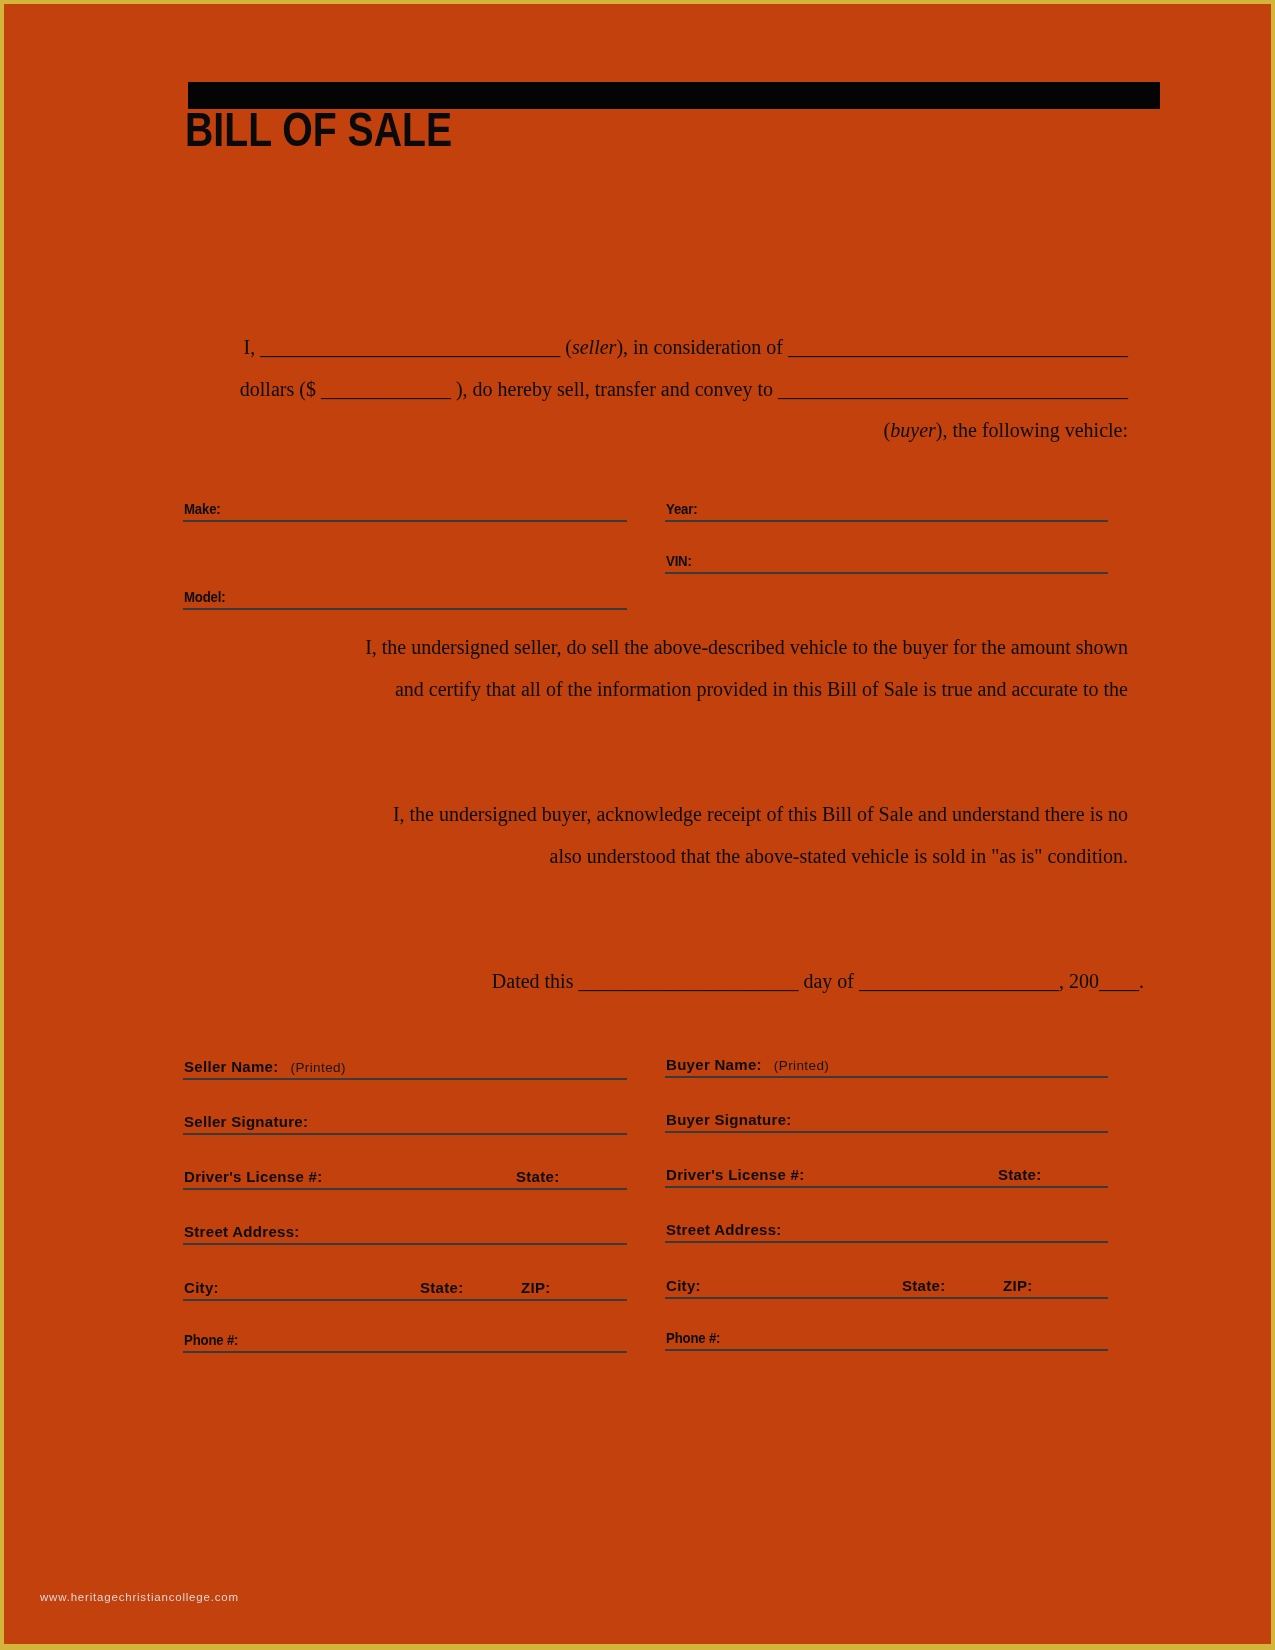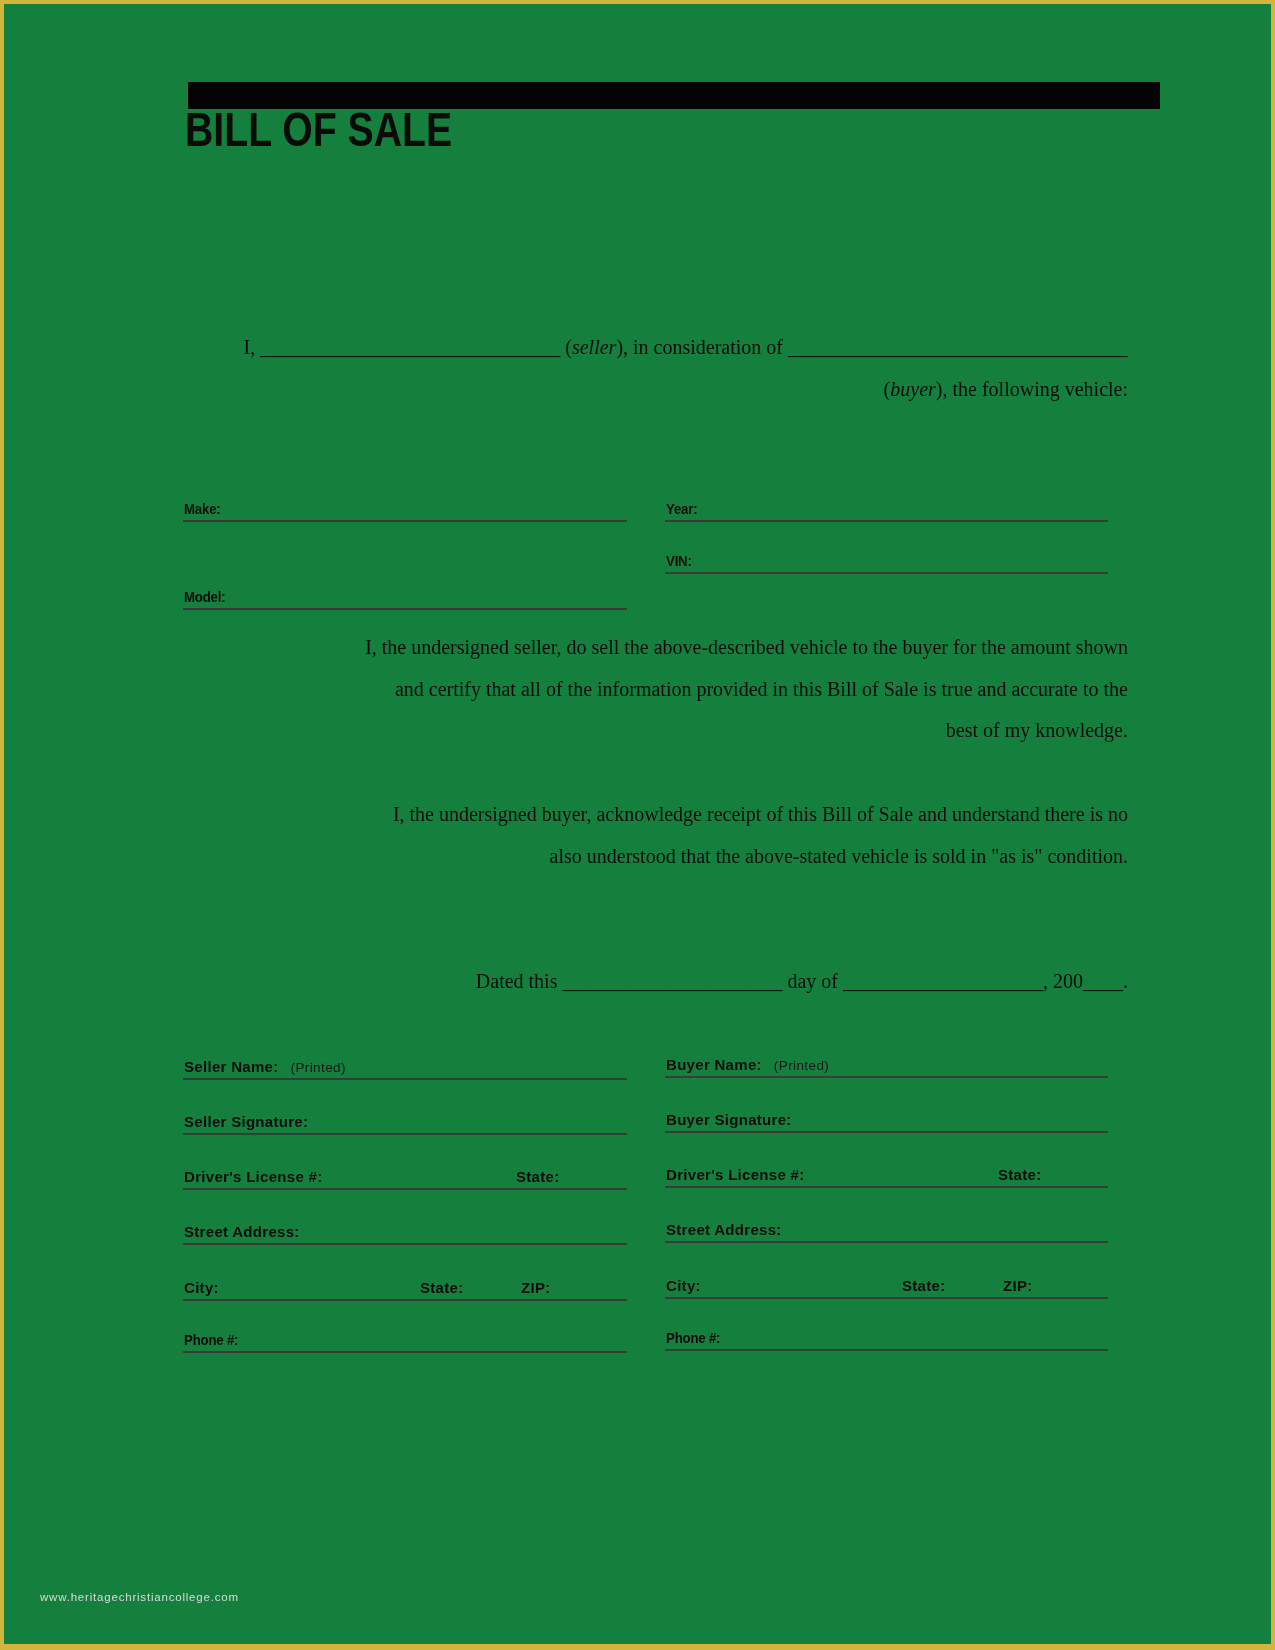--- a/index.html
+++ b/index.html
@@ -1,16 +1,16 @@
 <!DOCTYPE html>
 <html><head>
 <meta charset="utf-8">
 <style>
   html,body{margin:0;padding:0;background:#ffffff;}
-  .page{position:relative;width:1275px;height:1650px;background:#15803d;overflow:hidden;
+  .page{position:relative;width:1275px;height:1650px;background:#c2410c;overflow:hidden;
         font-family:"Liberation Sans",sans-serif;}
   .edge{position:absolute;background:#d2b53a;}
   .edge-top{left:0;top:0;width:1275px;height:4px;}
   .edge-left{left:0;top:0;width:4px;height:1650px;}
   .edge-right{right:0;top:0;width:4px;height:1650px;}
   .edge-bottom{left:0;bottom:0;width:1275px;height:6px;}
 
   .bar{position:absolute;left:188px;top:82px;width:972px;height:27px;background:#040404;}
   .title{position:absolute;left:185px;top:101px;font-size:49px;font-weight:bold;color:#0a0a0a;
          transform:scaleX(0.80);transform-origin:left top;white-space:nowrap;letter-spacing:0px;}
@@ -42,48 +42,48 @@
   <div class="edge edge-top"></div>
   <div class="edge edge-left"></div>
   <div class="edge edge-right"></div>
   <div class="edge edge-bottom"></div>
 
   <div class="bar"></div>
   <div class="title">BILL OF SALE</div>
 
   <div class="pblock serif" style="top:327px;">
     <div class="pline"><span>I, </span><span>______________________________</span><span> (</span><span class="it">seller</span><span>), in consideration of </span><span>__________________________________</span></div>
+    <div class="pline"><span>dollars ($ _____________ ), do hereby sell, transfer and convey to ___________________________________</span></div>
     <div class="pline"><span>(</span><span class="it">buyer</span><span>), the following vehicle:</span></div>
   </div>
 
   <div class="frow" style="left:183px;top:494px;width:444px;">
     <span class="flabel cond">Make:</span>
   </div>
   <div class="frow" style="left:665px;top:494px;width:443px;">
     <span class="flabel cond">Year:</span>
   </div>
   <div class="frow" style="left:183px;top:558px;width:444px;margin-top:24px;">
     <span class="flabel cond">Model:</span>
   </div>
   <div class="frow" style="left:665px;top:546px;width:443px;">
     <span class="flabel cond">VIN:</span>
   </div>
 
   <div class="pblock serif" style="top:627px;">
     <div class="pline">I, the undersigned seller, do sell the above-described vehicle to the buyer for the amount shown</div>
     <div class="pline">and certify that all of the information provided in this Bill of Sale is true and accurate to the</div>
-    <div class="pline">best of my knowledge.</div>
   </div>
 
   <div class="pblock serif" style="top:794px;">
     <div class="pline">I, the undersigned buyer, acknowledge receipt of this Bill of Sale and understand there is no</div>
     <div class="pline">also understood that the above-stated vehicle is sold in "as is" condition.</div>
   </div>
 
-  <div class="pblock serif" style="top:961px;">
+  <div class="pblock serif" style="top:961px;margin-left:16px;">
     <div class="pline">Dated this ______________________ day of ____________________, 200____.</div>
   </div>
 
   <div>
     <div class="frow" style="left:183px;top:1052px;width:444px;">
       <span class="flabel"><span>Seller Name:</span><span class="printed">(Printed)</span></span>
     </div>
     <div class="frow" style="left:183px;top:1107px;width:444px;">
       <span class="flabel">Seller Signature:</span>
     </div>

